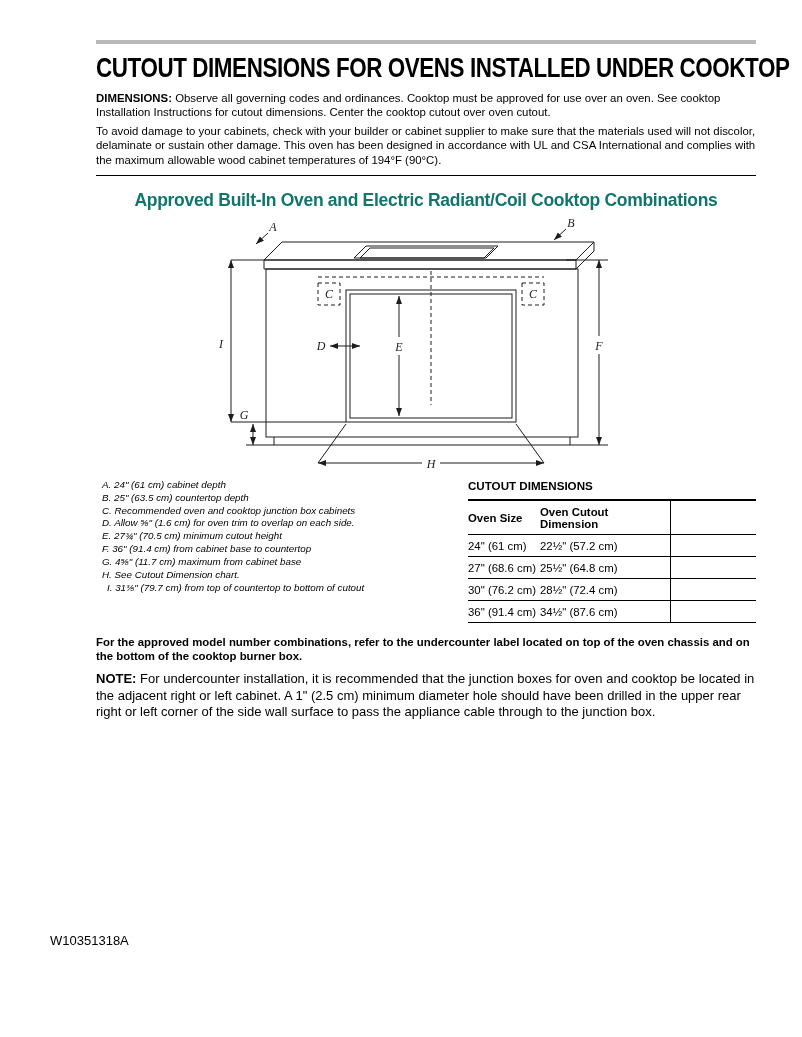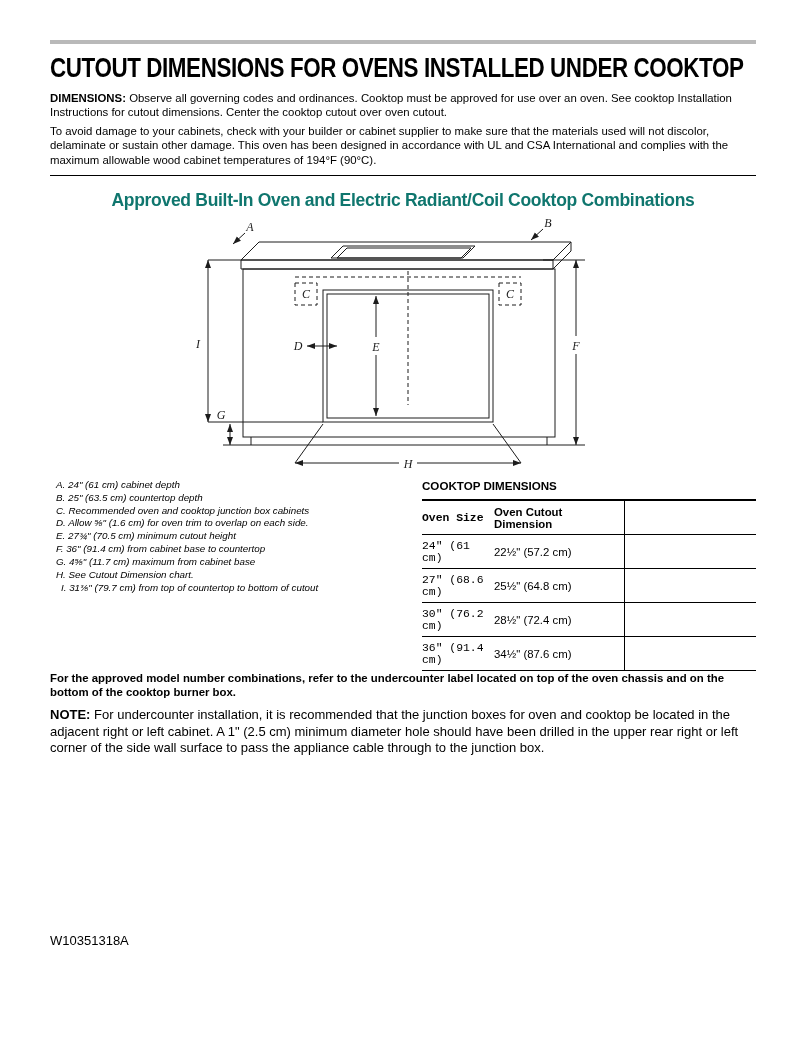--- a/index.html
+++ b/index.html
@@ -5,20 +5,21 @@
   * { box-sizing: border-box; }
   html, body { margin: 0; padding: 0; background: #fff; }
   .page {
     position: relative;
     width: 802px;
     height: 1037px;
     background: #fff;
     overflow: hidden;
     font-family: "Liberation Sans", sans-serif;
     color: #000;
+    padding-left: 46px;
   }
   .content { padding: 0 46px 0 50px; }
 
   .top-rule {
     height: 4px;
     background: #b9b9b9;
     margin-top: 40px;
   }
 
   h1.doc-title {
@@ -75,29 +76,29 @@
 
   .table-col { flex: 1; }
   .table-title { font-weight: bold; font-size: 11.6px; margin: 2px 0 7px; }
   table.cutout { border-collapse: collapse; width: 100%; font-size: 11.4px; }
   table.cutout th {
     text-align: left; font-weight: bold;
     border-top: 2px solid #000; border-bottom: 1px solid #000;
     padding: 5px 0 4px;
   }
   table.cutout td { border-bottom: 1px solid #000; padding: 5px 0 4px; }
-  .c1 { width: 72px; font-family: Liberation Mono, monospace; }
+  .c1 { width: 72px; }
   .c2 { width: 130px; }
   .vline { border-right: 1px solid #000; }
 
   p.model-note {
     font-weight: bold;
     font-size: 11.4px;
     line-height: 1.26;
-    margin: 0 0 8px;
+    margin: 12px 0 8px;
   }
   p.note-text {
     font-size: 13px;
     line-height: 1.26;
     margin: 0;
   }
 
   .part-number {
     position: absolute;
     left: 50px;
@@ -216,21 +217,21 @@
           <li>D. Allow ⅝" (1.6 cm) for oven trim to overlap on each side.</li>
           <li>E. 27¾" (70.5 cm) minimum cutout height</li>
           <li>F. 36" (91.4 cm) from cabinet base to countertop</li>
           <li>G. 4⅝" (11.7 cm) maximum from cabinet base</li>
           <li>H. See Cutout Dimension chart.</li>
           <li>I. 31⅜" (79.7 cm) from top of countertop to bottom of cutout</li>
         </ul>
       </div>
 
       <div class="table-col">
-        <div class="table-title">COOKTOP DIMENSIONS</div>
+        <div class="table-title">CUTOUT DIMENSIONS</div>
         <table class="cutout">
           <tbody>
               <tr>
             <th class="c1">Oven Size</th>
             <th class="c2 vline">Oven Cutout Dimension</th>
             <th></th>
           </tr>
           <tr>
             <td class="c1">24" (61 cm)</td>
             <td class="c2 vline">22½" (57.2 cm)</td>

